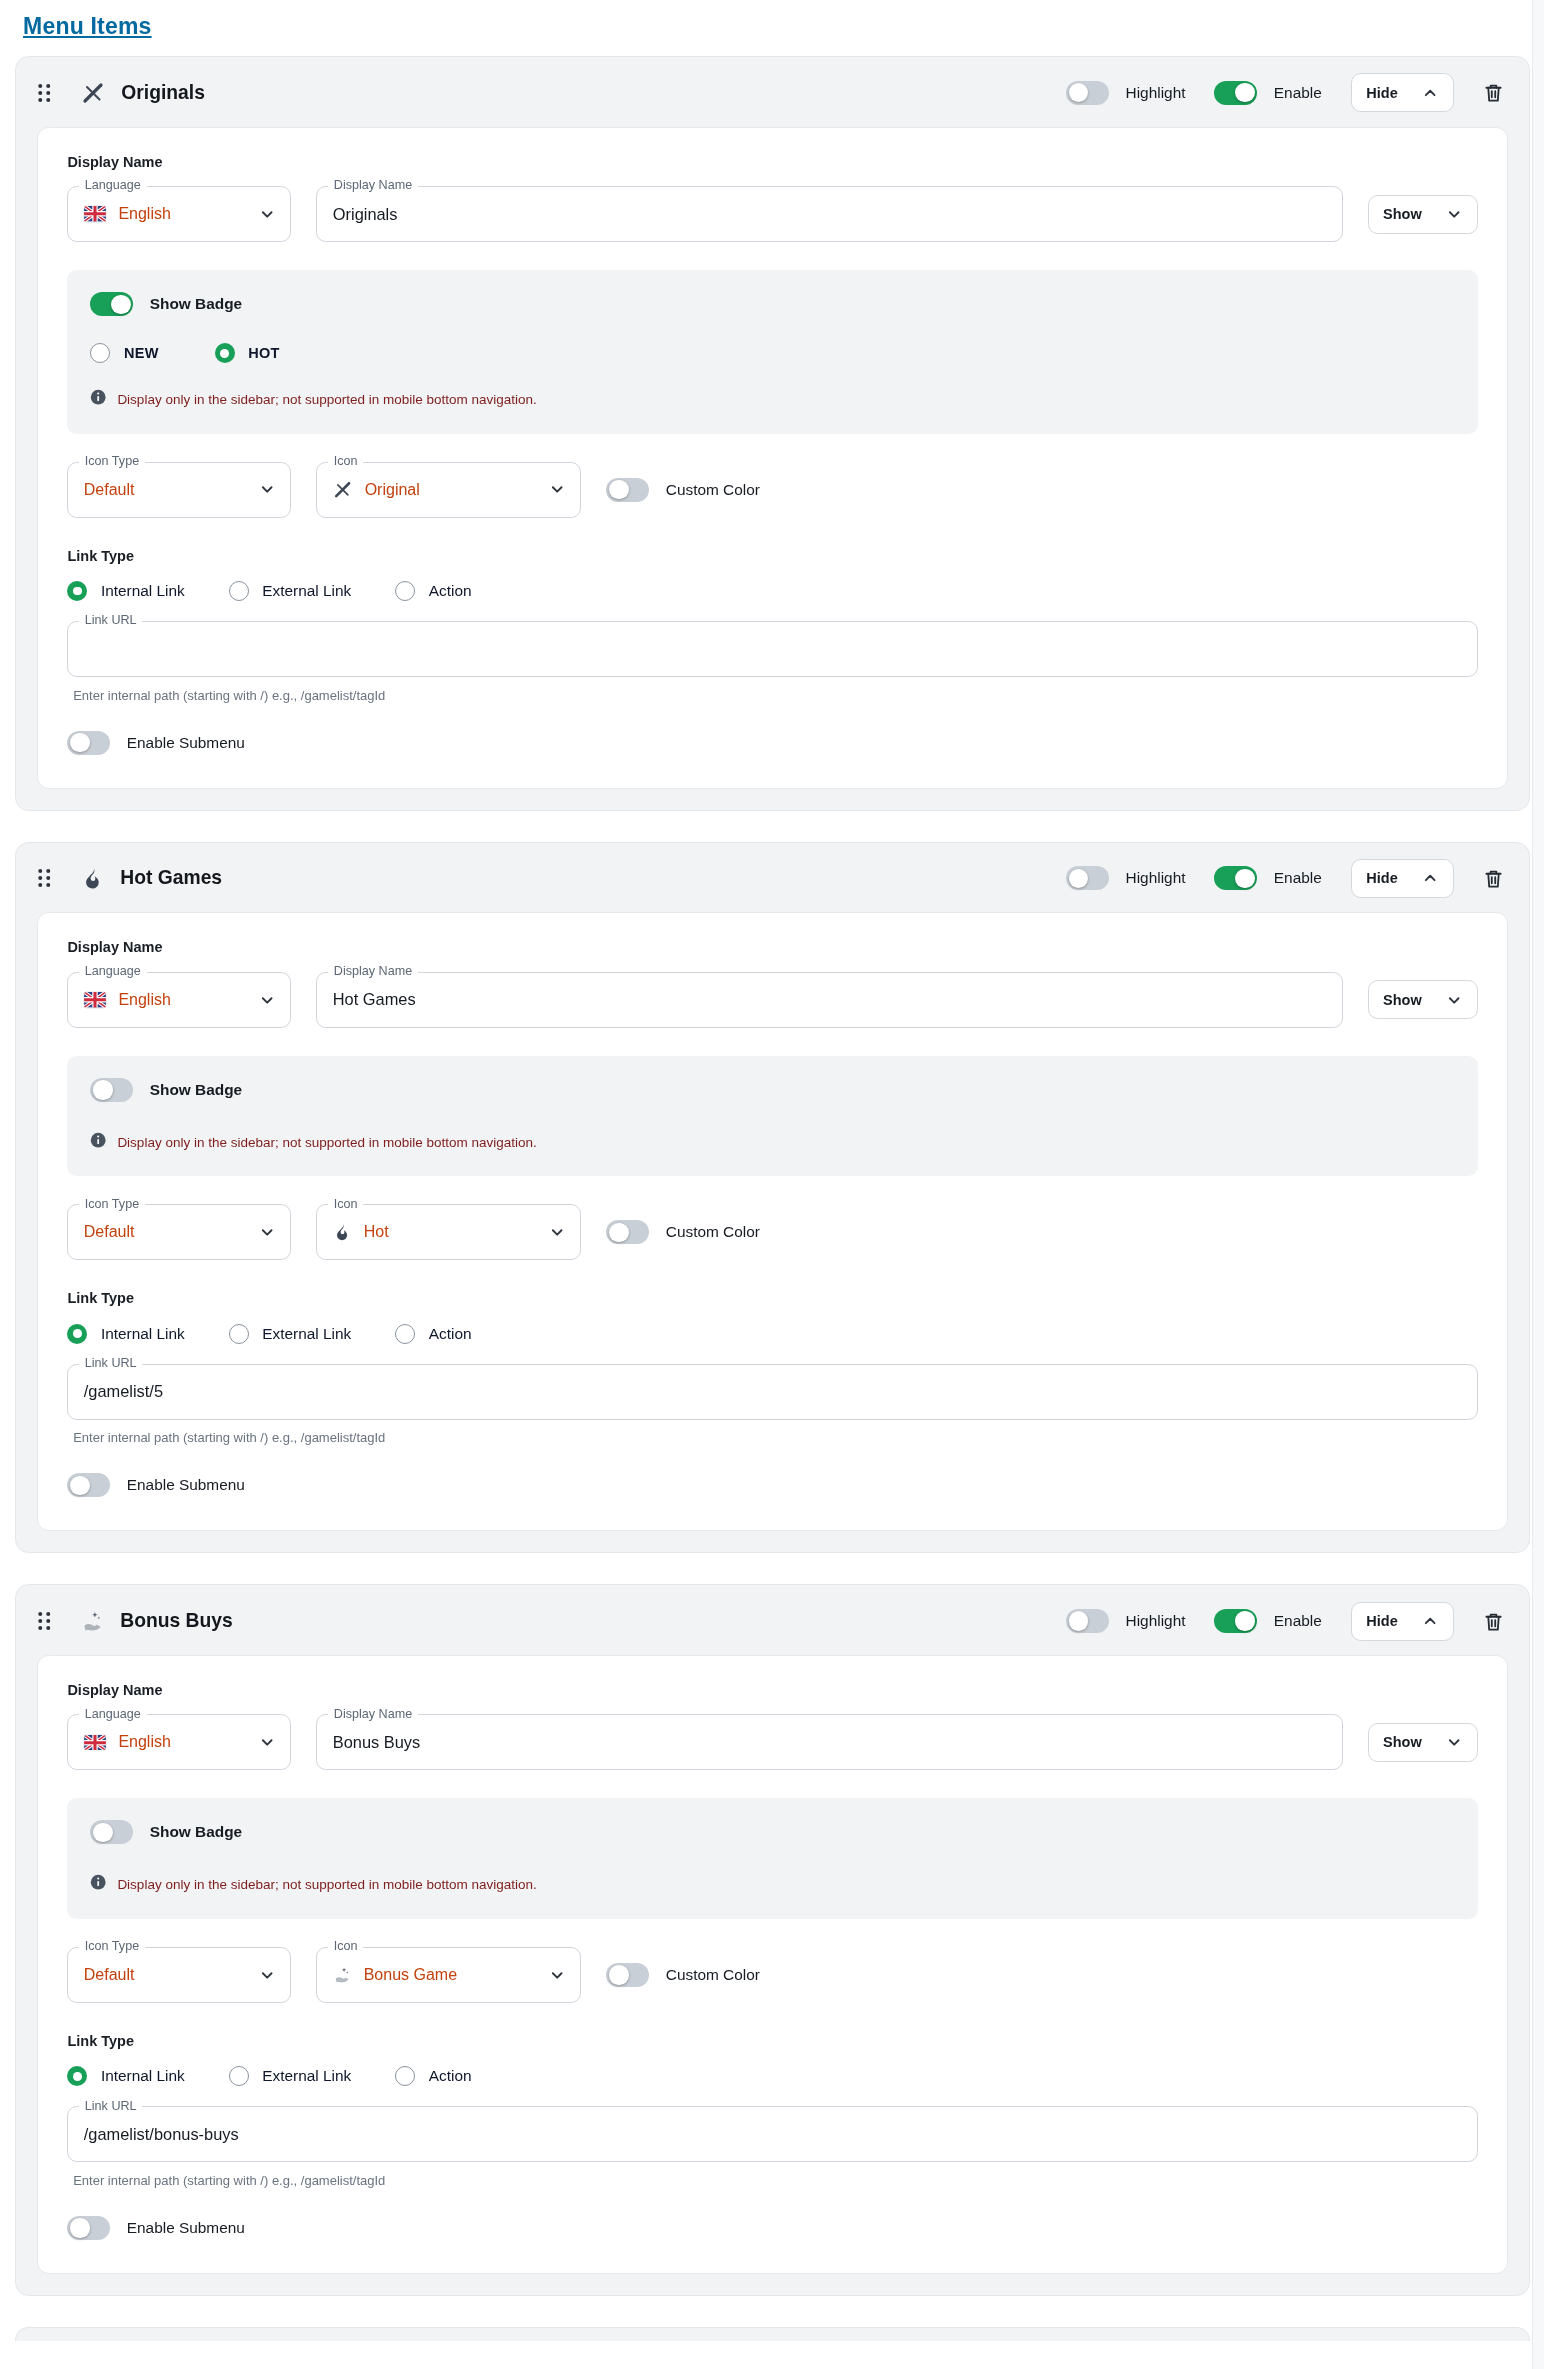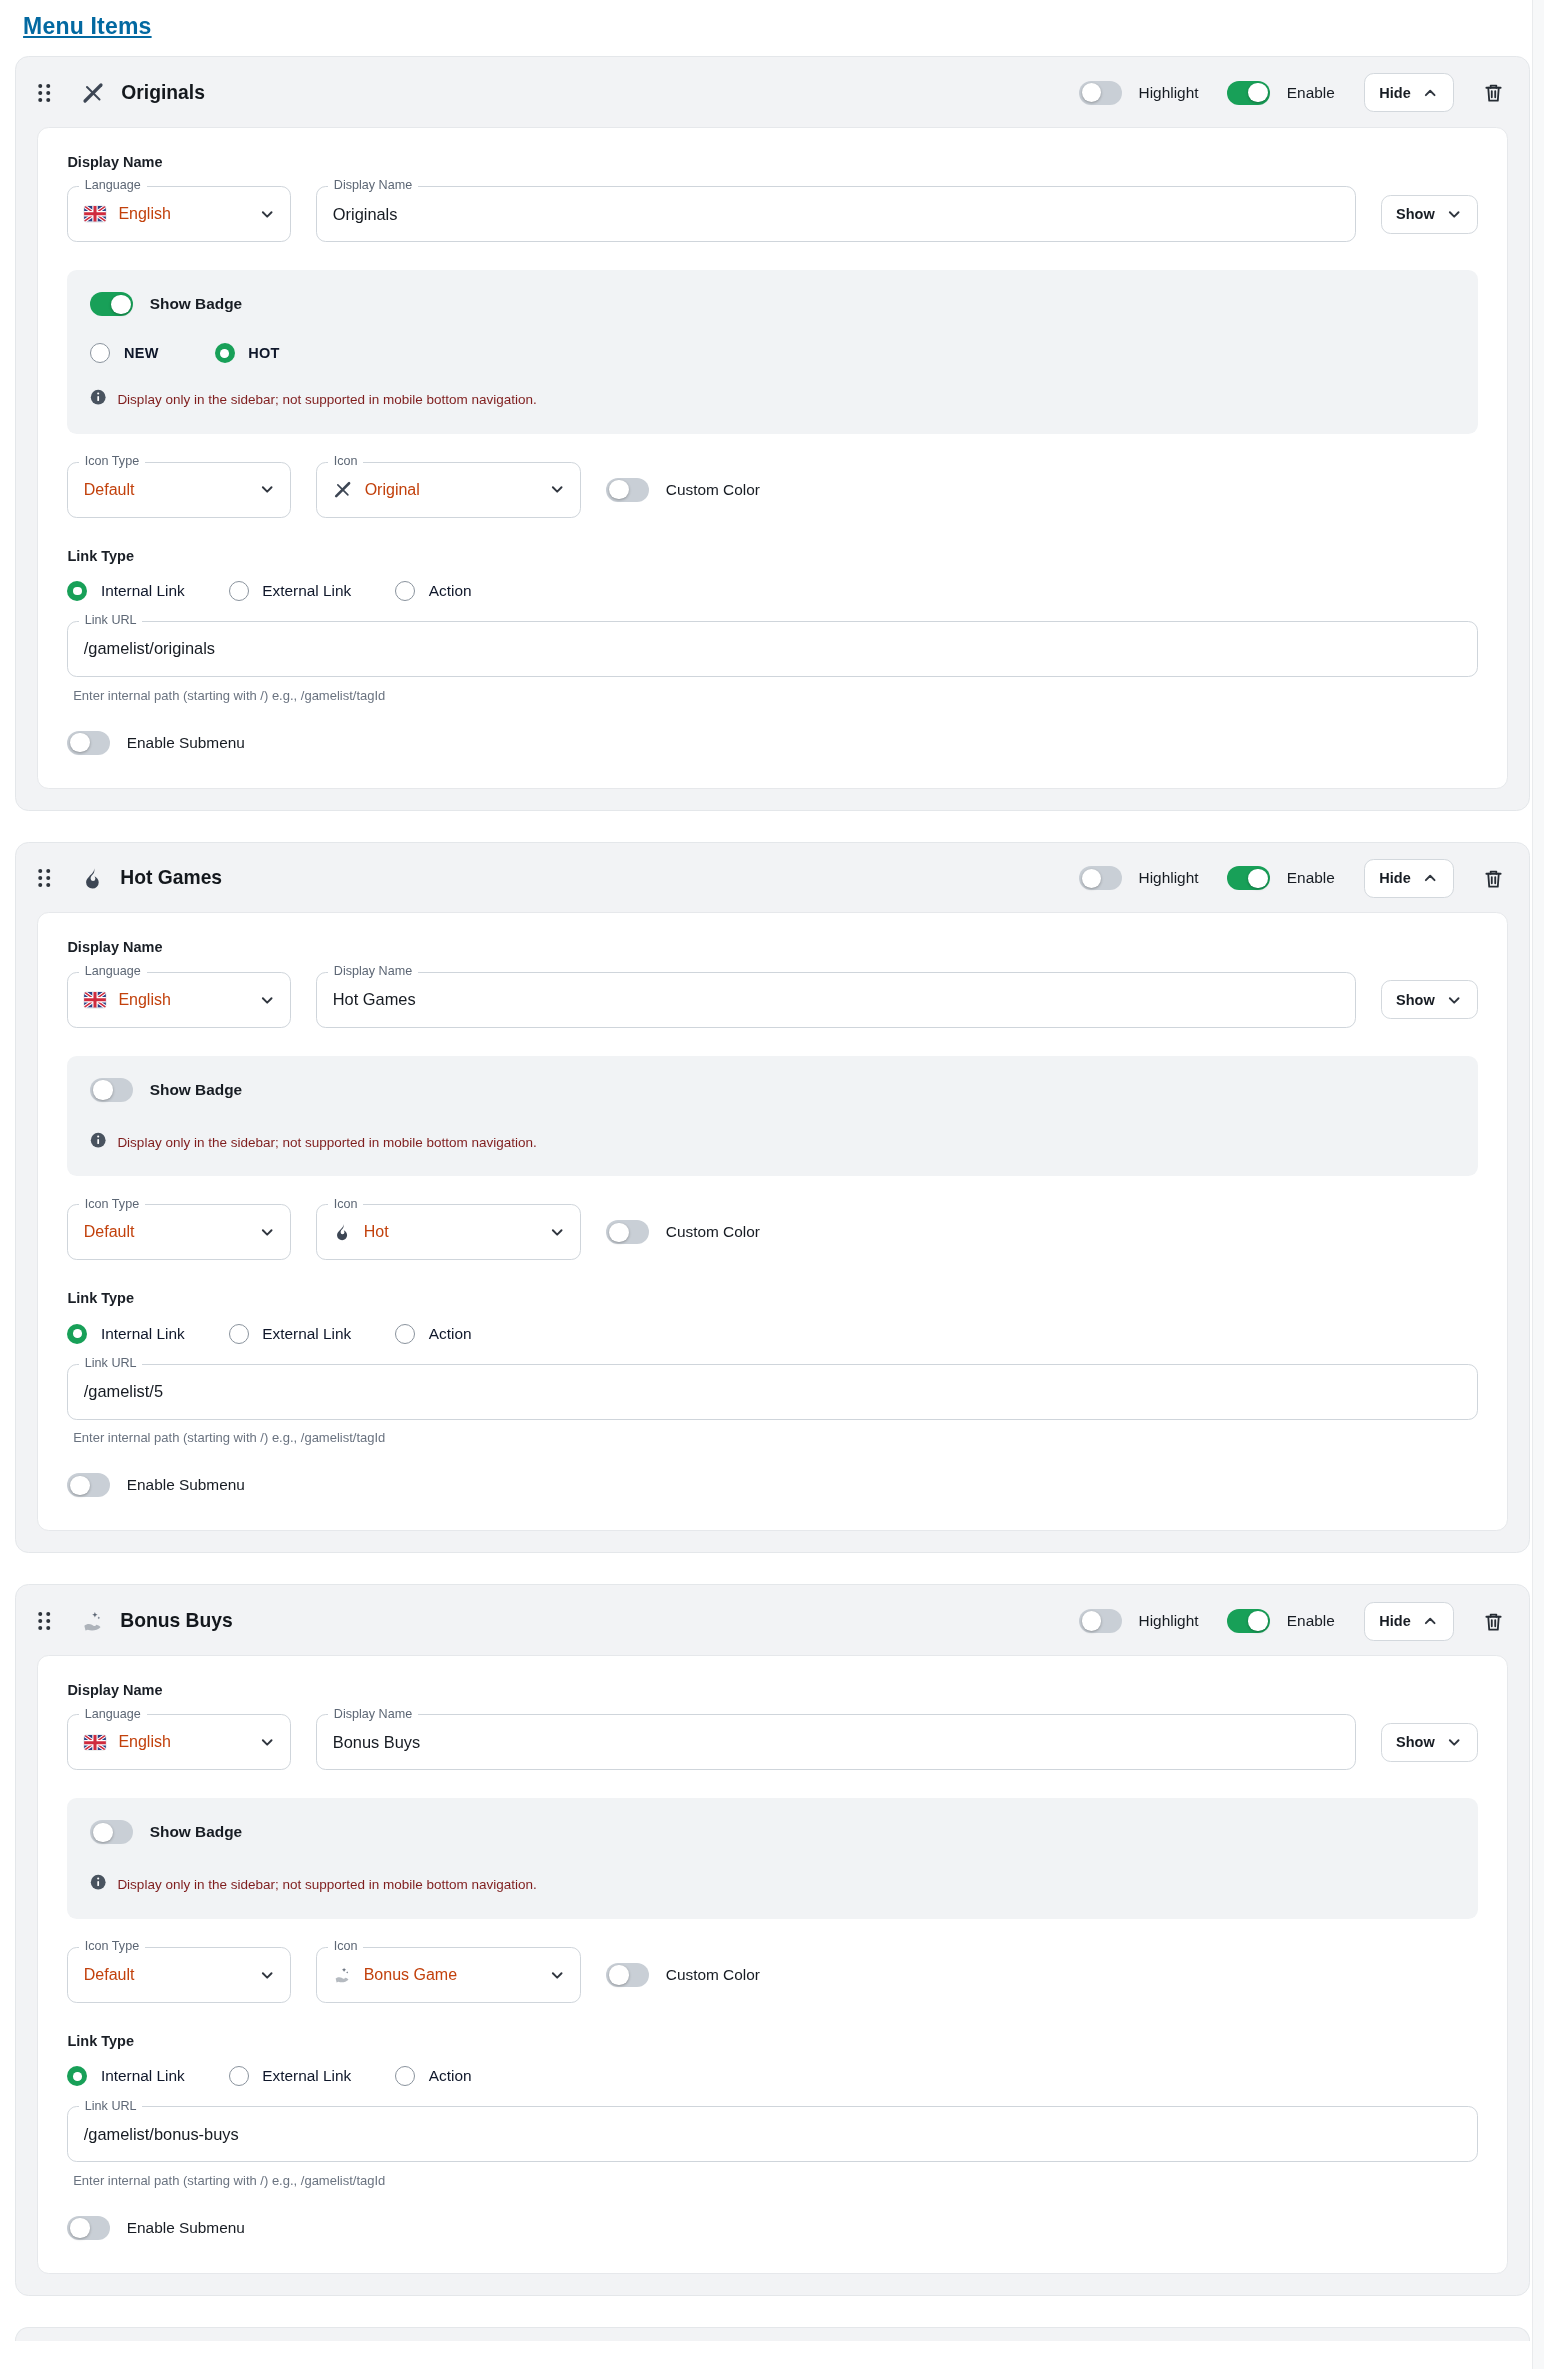--- a/index.html
+++ b/index.html
@@ -30,21 +30,21 @@
   .btn.dark{background:var(--dark);border-color:var(--dark);color:#fff;}
   
   .card{background:var(--cardbg);border:1px solid var(--cardborder);border-radius:13.5px;margin-bottom:31px;}
   .card-head{display:flex;justify-content:space-between;align-items:center;padding:16.4px 25px 14.5px 21px;}
   .head-left{display:flex;align-items:center;}
   .drag{color:#2e343c;margin-right:29px;cursor:grab;display:flex;}
   .type-icon{color:#3d4654;margin-right:16.4px;display:flex;}
   .card-title{font-size:19.3px;font-weight:700;color:#14181d;}
   .head-right{display:flex;align-items:center;gap:29px;}
   .trash{color:#262c34;display:flex;cursor:pointer;}
-  .pill{height:39px;padding:0 14.5px;gap:11px;font-size:14.5px;}
+  .pill{height:39px;padding:0 14.5px;gap:24px;font-size:14.5px;}
   .card-body{background:#fff;border:1px solid #e6e8eb;border-radius:11.6px;margin:0 21px 21px;padding:26px 29px 29px;}
   .sec-label{font-size:14.5px;font-weight:700;color:#1a1f26;margin-bottom:16.4px;}
   .row{display:flex;align-items:center;gap:25px;}
   
   .field{position:relative;height:56px;border:1px solid var(--border);border-radius:9.7px;background:#fff;
          display:flex;align-items:center;gap:12.6px;padding:0 15.4px;}
   .flabel{position:absolute;top:-8.7px;left:10.6px;background:#fff;padding:0 5.8px;font-size:12.6px;color:var(--label);font-weight:400;white-space:nowrap;}
   .fval{font-size:16px;color:#c2410c;}
   .chev{margin-left:auto;color:#30363f;display:flex;}
   .lang{width:224px;flex:none;cursor:pointer;}
@@ -294,21 +294,20 @@
           <span>External Link</span>
         </label>
         <label class="radio">
           <span class="rdot"></span>
           <span>Action</span>
         </label>
       </div>
 
       <div class="field url">
         <span class="flabel">Link URL</span>
-        <input class="finput" value="/gamelist/originals" style="">
       </div>
       <div class="helper">Enter internal path (starting with /) e.g., /gamelist/tagId</div>
 
       <div class="submenu">
         <label class="switchrow">
           <span class="switch">
               <span class="knob"></span>
             </span>
           <span class="swlabel">Enable Submenu</span>
         </label>

